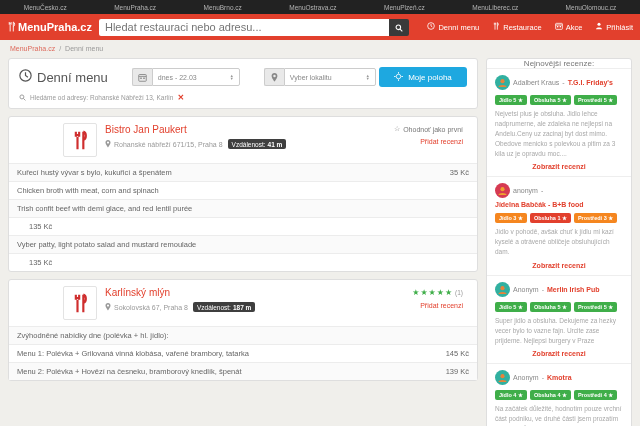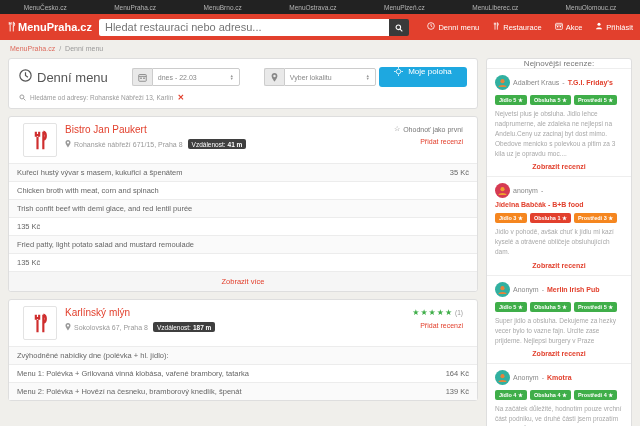--- a/index.html
+++ b/index.html
@@ -47,48 +47,48 @@
     border-radius:2px 0 0 2px; display:flex; align-items:center; justify-content:center; }
   .sel-icon svg { width:9px; height:9px; }
   .sel-box { border:1px solid #ccc; border-radius:0 2px 2px 0; background:#fff;
     display:flex; align-items:center; justify-content:space-between; padding:0 5px;
     font-size:7px; color:#888; cursor:pointer; }
   .sel-box.w-date { width:88px; }
   .sel-box.w-loc { width:92px; }
   .sel-arrows { display:flex; flex-direction:column; font-size:4px; line-height:3.5px;
     color:#999; }
   .btn-blue { margin-left:auto; width:88px; height:20px; background:#1ea8e0; border:none;
-    border-radius:3px; color:#fff; font-size:8px; display:flex; 
+    border-radius:3px; color:#fff; font-size:8px; display:flex; align-items:center;
     justify-content:center; gap:5px; cursor:pointer; font-family:"Liberation Sans",sans-serif; }
   .btn-blue svg { width:9px; height:9px; }
   .f-row2 { margin-top:6px; display:flex; align-items:center; gap:4px; font-size:6.5px; color:#999; }
   .f-row2 svg { width:7px; height:7px; }
   .f-close { color:#e2402d; font-weight:bold; font-size:8px; cursor:pointer; }
 
   
-  .r-head { display:flex; gap:8px; padding:6px 14px; }
+  .r-head { display:flex; gap:8px; padding:6px 14px;margin-left:40px; }
   .r-logo { width:34px; height:34px; border:1px solid #e3e3e3; border-radius:2px;
     display:flex; align-items:center; justify-content:center; background:#fff; }
   .r-logo svg { width:18px; height:20px; }
   .r-name { color:#e2402d; font-size:10px; display:block; margin-top:1px; }
   .r-addr { display:flex; align-items:center; gap:3px; font-size:7px; color:#999; margin-top:4px; }
   .r-addr svg { width:6px; height:8px; }
   .dist-badge { background:#3f3f3f; color:#fff; font-size:6.5px; padding:1.5px 4px;
     border-radius:2px; margin-left:2px; }
   .dist-badge b { margin-left:2px; }
   .r-right { margin-left:auto; text-align:right; font-size:7px; padding-top:2px; }
   .rate-first { color:#777; display:inline-flex; gap:3px; align-items:center; }
   .add-review { color:#e2402d; display:block; margin-top:5px; }
   .stars { color:#3fae49; font-size:8px; letter-spacing:1px; }
   .star-count { color:#999; font-size:6.5px; }
 
   .mrow { display:flex; justify-content:space-between; gap:8px; padding:4px 8px;
     border-top:1px solid #ececec; font-size:7.5px; color:#666; min-height:16px; }
   .mrows .mrow:nth-child(odd) { background:#fafafa; }
-  .mprice { white-space:nowrap; }
+  .mprice { white-space:nowrap;margin-left:12px; }
   .show-more { display:block; text-align:center; border-top:1px solid #ececec;
     background:#f6f6f6; color:#e2402d; font-size:7.5px; padding:5px;
     border-radius:0 0 3px 3px; }
 
   
   .sb-title { text-align:center; font-size:8px; color:#777; padding:0;
     border-bottom:1px solid #eee; }
   .review { padding:6px 8px; border-bottom:1px solid #eee; }
   .r-h { display:flex; align-items:center; gap:3px; flex-wrap:wrap; font-size:7px; }
   .avatar { width:15px; height:15px; border-radius:50%; display:inline-flex;
@@ -256,43 +256,42 @@
         <div class="r-right">
           <a class="rate-first">
             <span>☆</span>
             <span>Ohodnoť jako první</span>
           </a>
           <a class="add-review">Přidat recenzi</a>
         </div>
       </div>
       <div class="mrows">
         <div class="mrow">
-            <span>Kuřecí hustý vývar s masem, kukuřicí a špenátem</span>
+            <span>Kuřecí hustý vývar s bylo, kukuřicí a špenátem</span>
             <span class="mprice">35 Kč</span>
           </div>
         <div class="mrow">
             <span>Chicken broth with meat, corn and spinach</span>
             <span class="mprice"></span>
           </div>
         <div class="mrow">
             <span>Trish confit beef with demi glace, and red lentil purée</span>
             <span class="mprice"></span>
           </div>
         <div class="mrow">
             <span class="mprice">135 Kč</span>
           </div>
         <div class="mrow">
-            <span>Fried patty, light potato salad and mustard remoulade</span>
+            <span>Vyber patty, light potato salad and mustard remoulade</span>
             <span class="mprice"></span>
           </div>
         <div class="mrow">
             <span class="mprice">135 Kč</span>
           </div>
       </div>
-      <a class="show-more">Zobrazit více</a>
     </div>
 
     <div class="panel">
       <div class="r-head">
         <span class="r-logo">
             <svg viewBox="0 0 20 24" fill="none" stroke="#cf2e2e" stroke-width="2.6">
               <path d="M5 2v6 M9 2v6 M5 6h4 M7 8v15"></path>
               <path d="M14 2c4 1 4 9 0 10 M14 2v21"></path>
             </svg>
           </span>
@@ -311,21 +310,21 @@
           <a class="add-review">Přidat recenzi</a>
         </div>
       </div>
       <div class="mrows">
         <div class="mrow">
             <span>Zvýhodněné nabídky dne (polévka + hl. jídlo):</span>
             <span class="mprice"></span>
           </div>
         <div class="mrow">
             <span>Menu 1: Polévka + Grilovaná vinná klobása, vařené brambory, tatarka</span>
-            <span class="mprice">164 Kč</span>
+            <span class="mprice">145 Kč</span>
           </div>
         <div class="mrow">
             <span>Menu 2: Polévka + Hovězí na česneku, bramborový knedlík, špenát</span>
             <span class="mprice">139 Kč</span>
           </div>
 
       </div>
     </div>
 
   </div>

